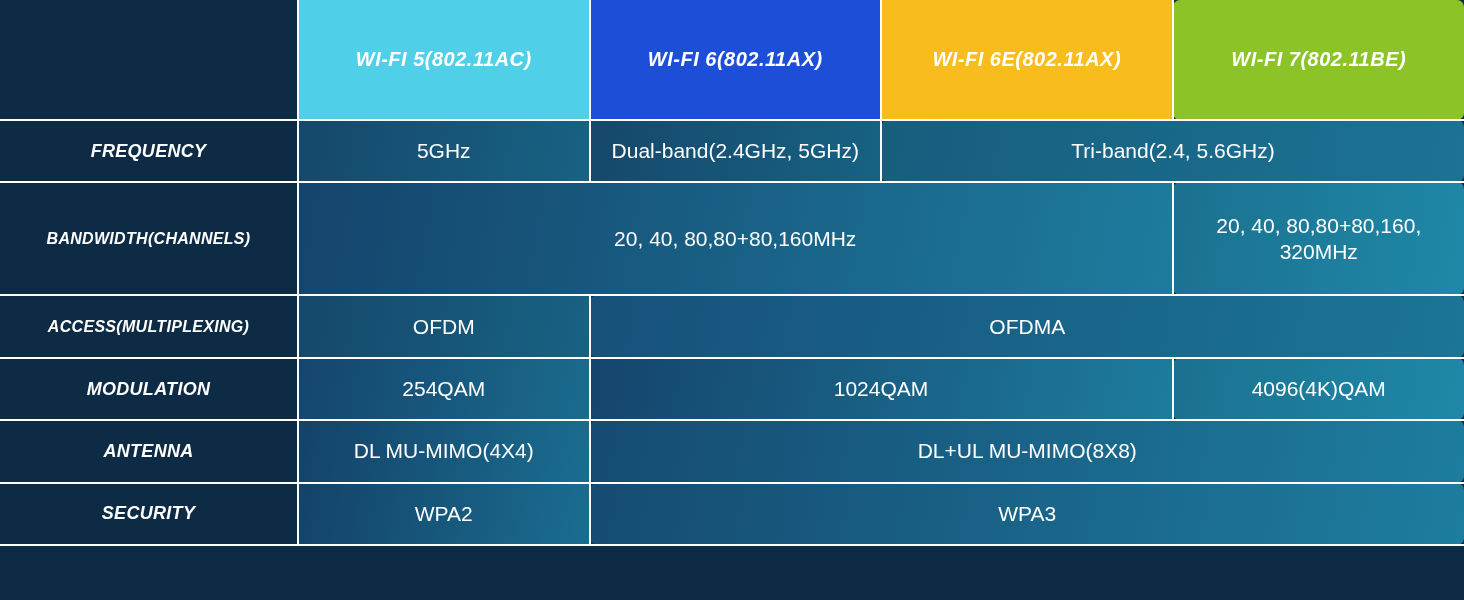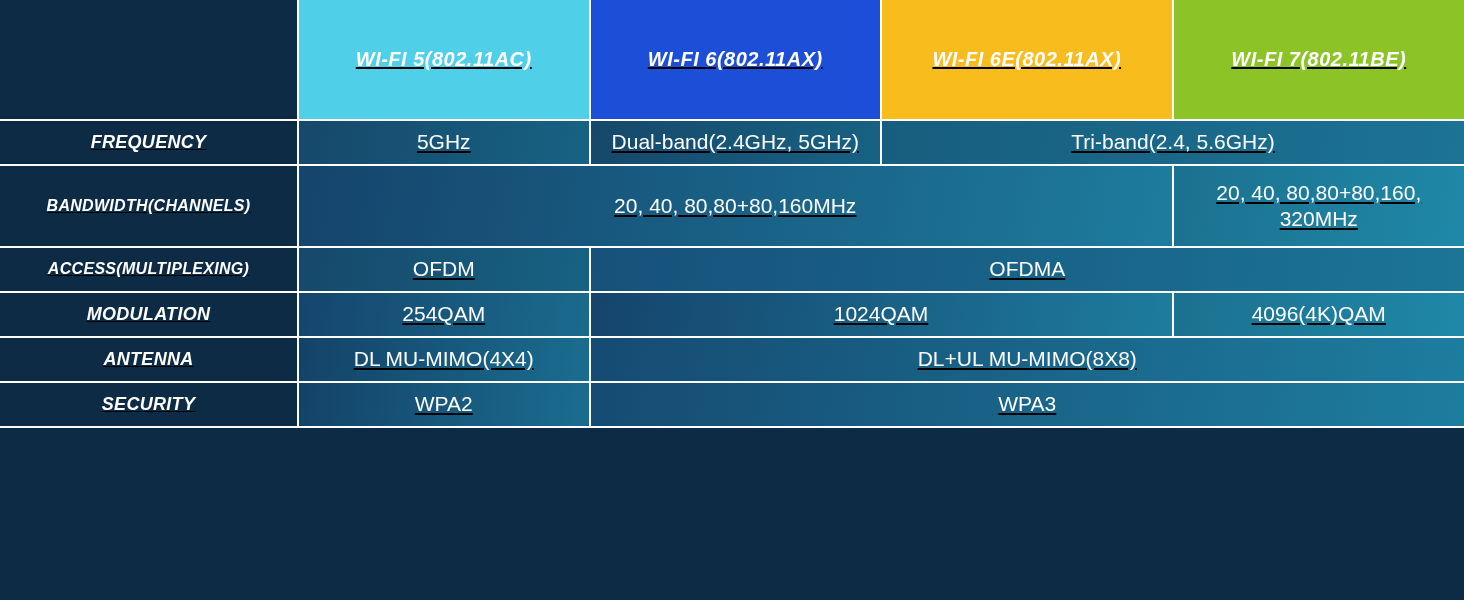--- a/index.html
+++ b/index.html
@@ -8,24 +8,23 @@
     background: #0d2b44;
   }
   body {
     width: 1464px;
     height: 600px;
     overflow: hidden;
     font-family: "Liberation Sans", sans-serif;
   }
   .comparison-table {
     width: 1464px;
-    height: 428px;
+    height: 546px;
     border-collapse: collapse;
     table-layout: fixed;
-    text-decoration: underline;
   }
   .comparison-table td {
     border: 2px solid #ffffff;
     vertical-align: middle;
     text-align: center;
     color: #ffffff;
     padding: 2px 6px;
     box-sizing: border-box;
   }
   
@@ -81,21 +80,21 @@
     line-height: 1.25;
   }
   .g1 { background: linear-gradient(100deg, #16486b 0%, #176283 100%); }
   .g2 { background: linear-gradient(100deg, #175d7e 0%, #1c7394 100%); }
   .g3 { background: linear-gradient(100deg, #17517a 0%, #1b7596 100%); margin-top: 12px; }
   .g4 { background: linear-gradient(100deg, #15456e 0%, #1a6b8d 100%); }
   .g5 { background: linear-gradient(100deg, #144268 0%, #1a6d90 100%); }
   .g6 { background: linear-gradient(100deg, #164b72 0%, #1d7d9f 100%); margin-top: 16px; }
   .g-wide { background: linear-gradient(100deg, #15446c 0%, #1d7c9e 100%); }
   .g-right { background: linear-gradient(100deg, #1b718f 0%, #1f88a8 100%); }
-  .last-col { border-right: none !important; }
+  .last-col { border-right: none !important; border-radius: 7px; }
   .last-row td { border-bottom: none !important; }
   tr.r-head td { border-top: none; }
 </style>
 </head>
 <body>
 
 <table class="comparison-table">
   <tbody>
       <tr class="r-head">
     <td class="corner-cell"></td>

